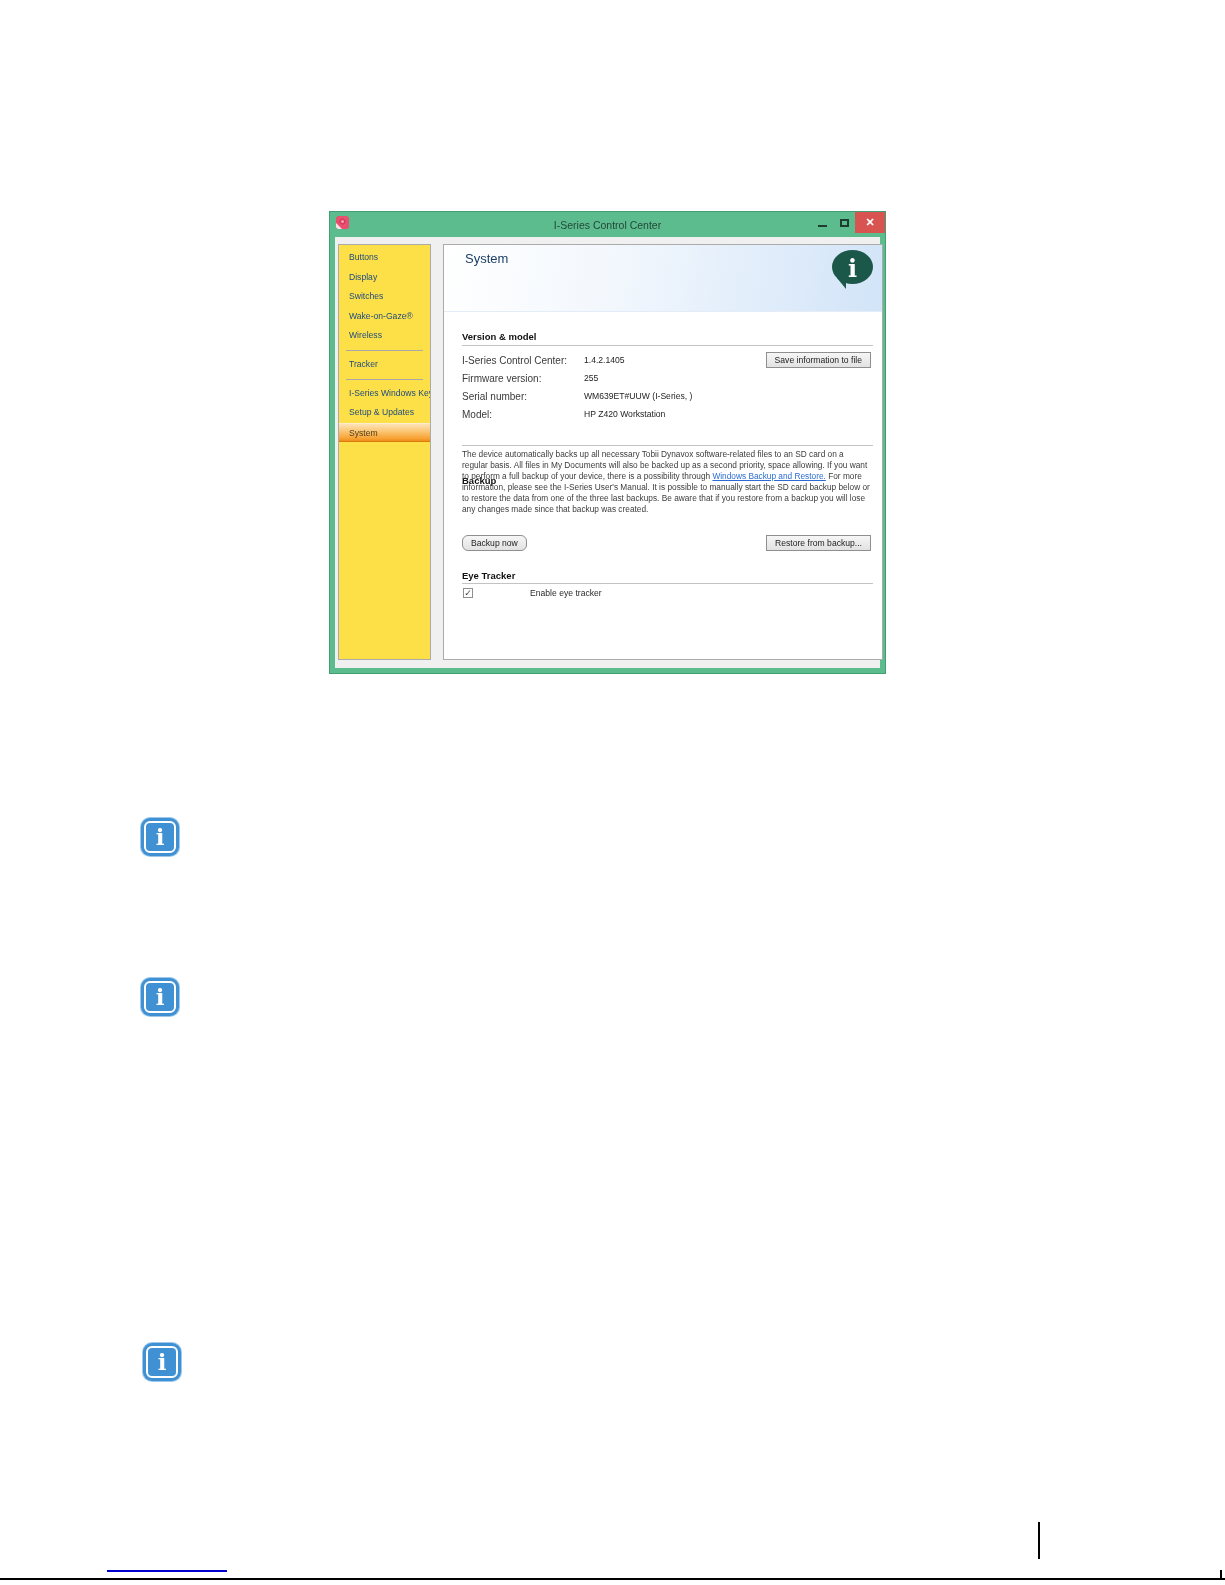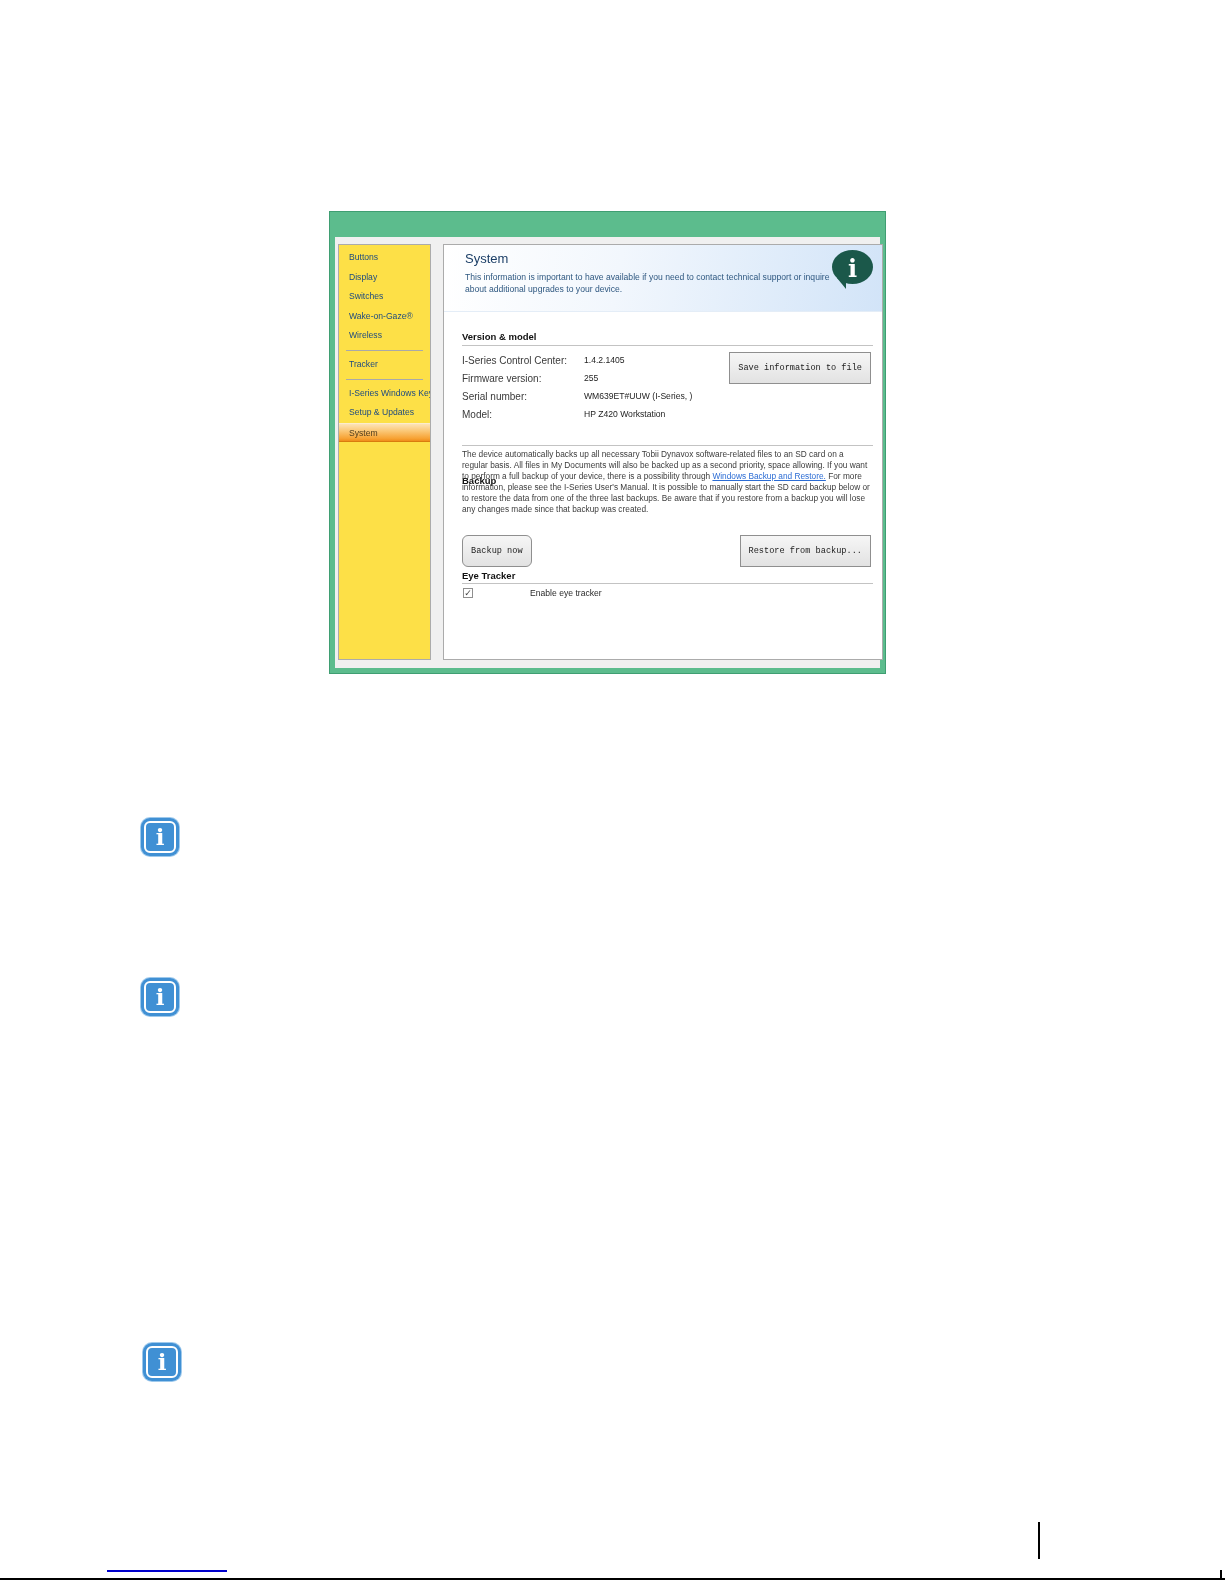--- a/index.html
+++ b/index.html
@@ -56,23 +56,23 @@
   .bubble .glyph { position:absolute; left:2px; top:3px; width:41px; height:34px;
     display:flex; align-items:center; justify-content:center;
     font-family:"DejaVu Serif", serif; font-weight:bold; font-size:24px; color:#fff; }
 
   .sec-heading { position:absolute; left:18px; font-size:9.5px; font-weight:bold; color:#111; }
   .sec-rule { position:absolute; left:18px; width:411px; border-top:1px solid #c3c3c3; height:0; }
 
   .kv-label { position:absolute; left:18px; font-size:10px; color:#3a3a3a; }
   .kv-value { position:absolute; left:108px; font-size:8.6px; color:#1d1d1d;margin-left:32px; }
 
-  .push-btn { position:absolute; height:32px; background:linear-gradient(180deg,#f6f6f6,#e2e2e2);
+  .push-btn { position:absolute; height:16px; background:linear-gradient(180deg,#f6f6f6,#e2e2e2);
     border:1px solid #8f8f8f; font-size:8.6px; color:#222; display:flex; align-items:center;
-    justify-content:center; padding:0 8px; cursor:default; font-family:Liberation Mono, monospace; }
+    justify-content:center; padding:0 8px; cursor:default; font-family:Liberation Sans, sans-serif; }
 
   .backup-text { position:absolute; left:18px; top:204px; width:409px; font-size:8.3px;
     line-height:10.9px; color:#3c3c3c; }
   .backup-text a { color:#2b6cd4; text-decoration:underline; cursor:pointer; }
 
   .checkbox-row { position:absolute; left:19px; top:343px; display:flex; align-items:center; }
   .checkbox { width:10px; height:10px; border:1px solid #8f8f8f; background:#fff;
     display:flex; align-items:center; justify-content:center; font-size:9px; color:#444;
     line-height:10px; }
   .checkbox-label { margin-left:24px; font-size:8.6px; color:#2a2a2a;padding-left:33px; }
@@ -92,20 +92,38 @@
   .bottom-rule { position:absolute; left:0; top:1578px; width:1225px; height:2px; background:#000; }
   .bottom-tick { position:absolute; left:1220px; top:1570px; width:2px; height:9px; background:#000; }
 </style>
 </head>
 <body>
 
 <div class="page">
 
   <div class="window">
 
+    <div class="titlebar">
+      <div class="app-icon">
+        <div class="swirl"></div>
+        <div class="fold"></div>
+      </div>
+      <div class="title-text">I-Series Control Center</div>
+      <div class="win-controls">
+        <div class="btn-min">
+            <div class="bar"></div>
+          </div>
+        <div class="btn-max">
+            <div class="box"></div>
+          </div>
+        <div class="btn-close">
+            <span>✕</span>
+          </div>
+      </div>
+    </div>
 
     <div class="win-body">
 
       <div class="sidebar">
         <div class="side-item">Buttons</div>
         <div class="side-item">Display</div>
         <div class="side-item">Switches</div>
         <div class="side-item">Wake-on-Gaze®</div>
         <div class="side-item">Wireless</div>
         <div class="side-divider"></div>
@@ -113,21 +131,20 @@
         <div class="side-divider"></div>
         <div class="side-item">I-Series Windows Key</div>
         <div class="side-item">Setup &amp; Updates</div>
         <div class="side-item selected">System</div>
       </div>
 
       <div class="content">
 
         <div class="banner">
           <div class="banner-title">System</div>
-          <div class="banner-desc">This information is important to have available if you need to contact technical support or inquire about additional upgrades to your device.</div>
           <div class="bubble">
             <div class="body"></div>
             <div class="tail"></div>
             <div class="glyph">i</div>
           </div>
         </div>
 
         <div class="sec-heading" style="top:86px;">Version &amp; model</div>
         <div class="sec-rule" style="top:100px;"></div>
 

